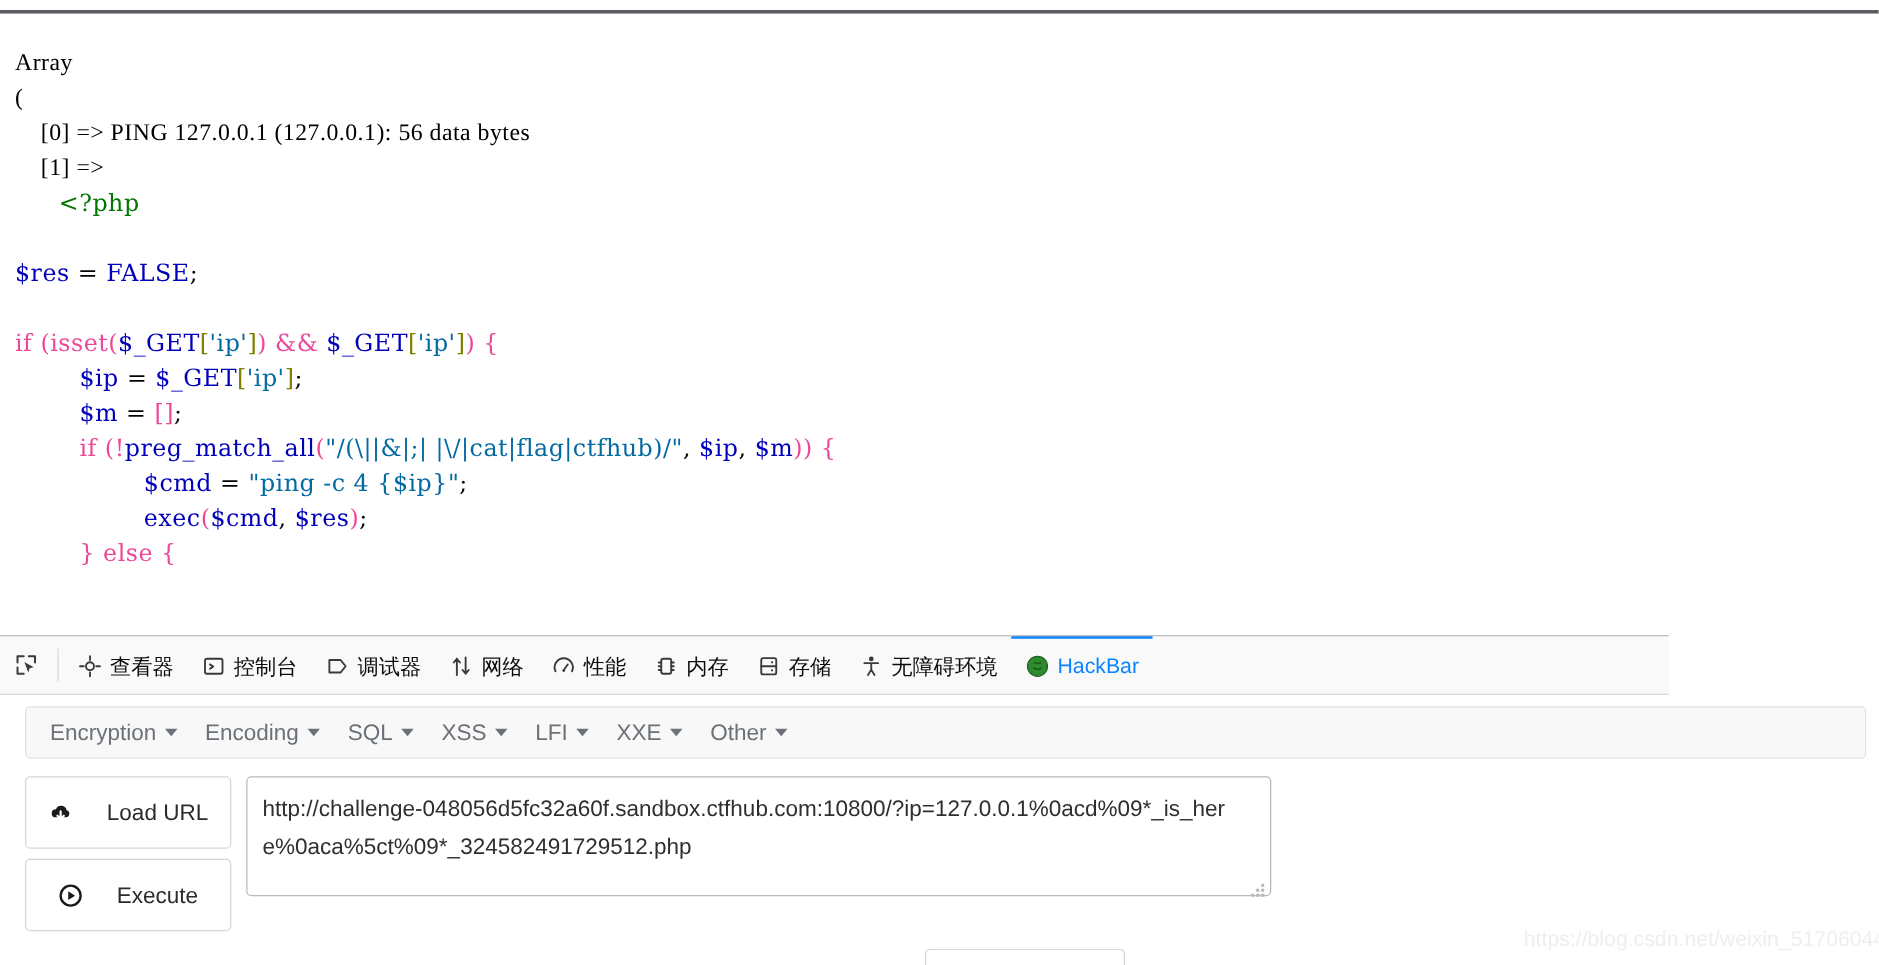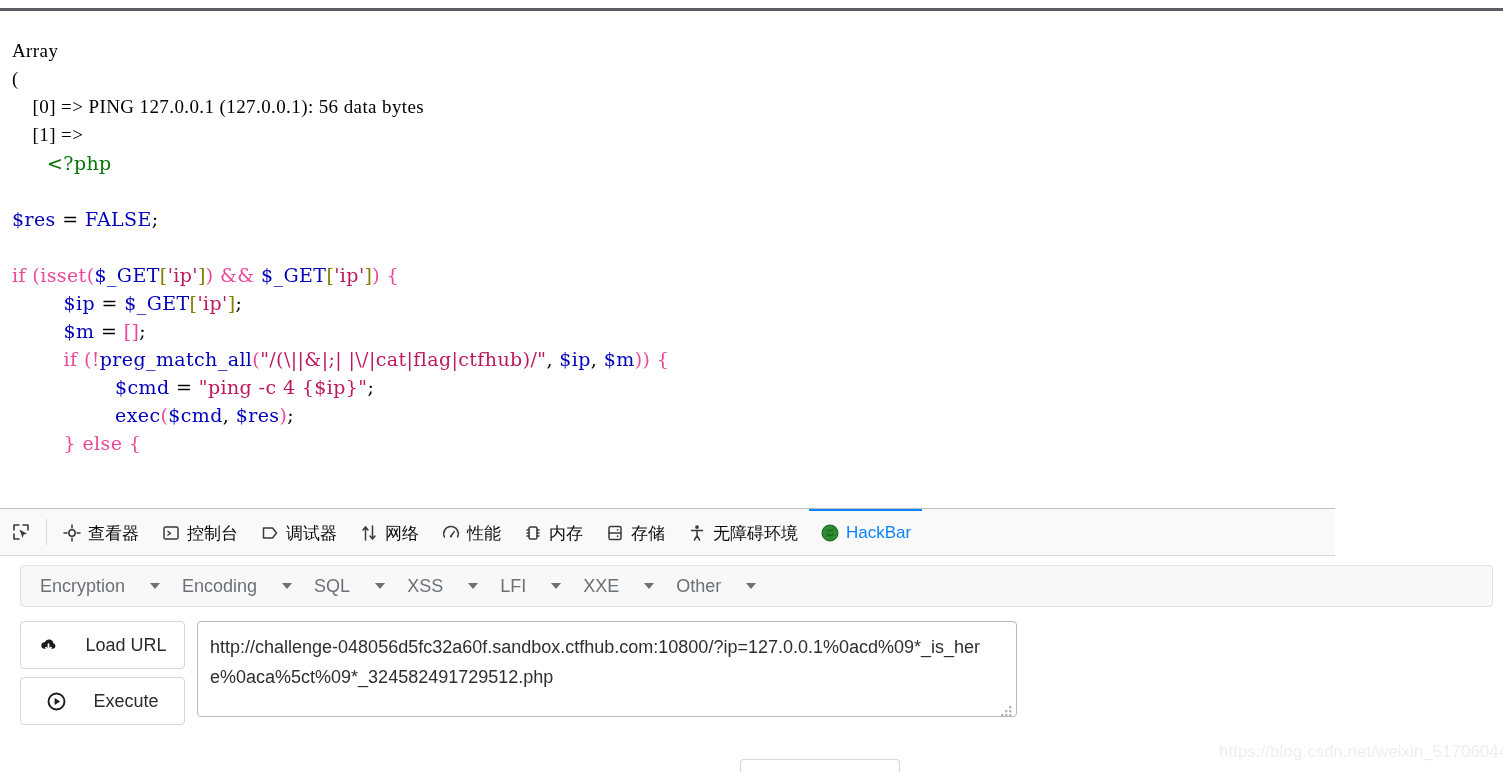--- a/index.html
+++ b/index.html
@@ -52,21 +52,21 @@
     font-family: "DejaVu Serif", "Liberation Serif", serif;
     font-size: 19px;
     line-height: 28px;
     white-space: pre;
     letter-spacing: 0.4px;
   }
 
   .tok-kw   { color: #ec4899; }
   .tok-var  { color: #0000bb; }
   .tok-fn   { color: #0000bb; }
-  .tok-str  { color: #be185d; }
+  .tok-str  { color: #0369a1; }
   .tok-br   { color: #808000; }
   .tok-def  { color: #007700; margin-left: 35px; }
   .tok-plain{ color: #000000; }
   .spacer-line { display: block; height: 28px; }
 
   
   .devtools {
     position: absolute;
     top: 508px; left: 0;
     width: 1335px;
@@ -137,21 +137,21 @@
     border: 1px solid #e2e2e2;
     border-radius: 4px;
     display: flex;
     align-items: center;
     padding-left: 8px;
     box-sizing: border-box;
   }
   .hb-menu {
     display: flex;
     align-items: center;
-    gap: 25px;
+    gap: 7px;
     padding: 5px 11px;
     font-size: 18px;
     color: #6b7177;
     cursor: pointer;
     border-radius: 3px;
     white-space: nowrap;
   }
   .caret {
     width: 0; height: 0;
     border-left: 5px solid transparent;
@@ -171,21 +171,21 @@
     flex-direction: column;
     gap: 8px;
     width: 165px;
     flex: none;
   }
   .hb-btn {
     display: flex;
     align-items: center;
     justify-content: center;
     gap: 26px;
-    height: 48px;
+    height: 58px;
     background: #ffffff;
     border: 1px solid #d6d6d6;
     border-radius: 4px;
     font-size: 18px;
     color: #2b2b2b;
     cursor: pointer;
     box-sizing: border-box;
   }
   .hb-btn .bic { display: inline-flex; align-items: center; }
 

